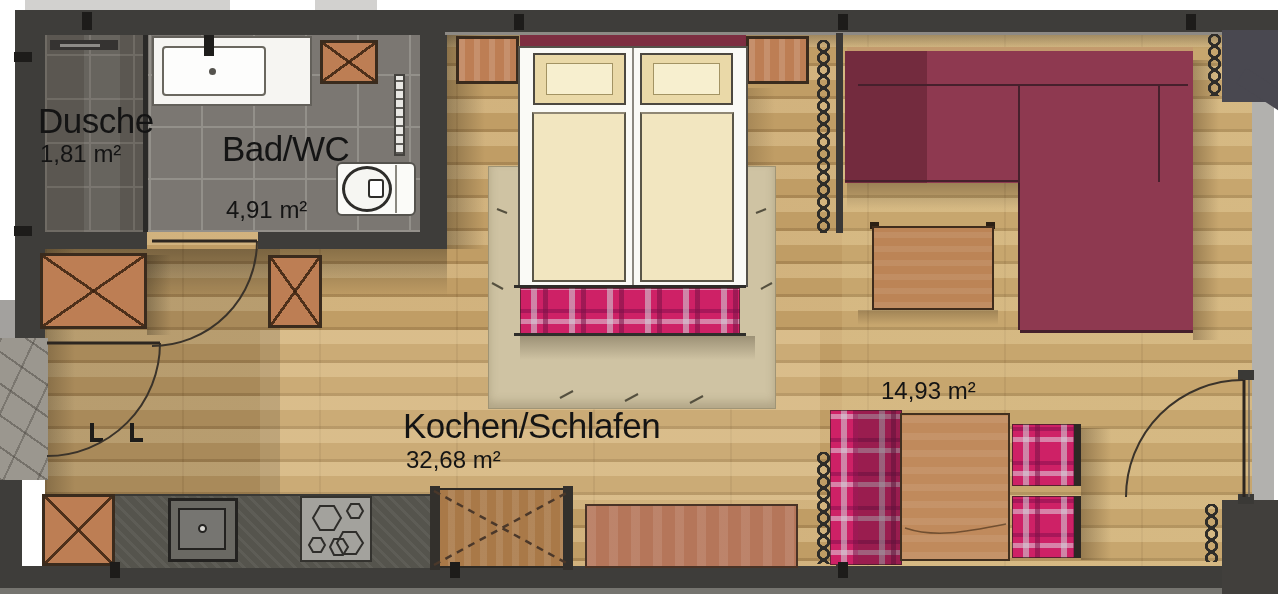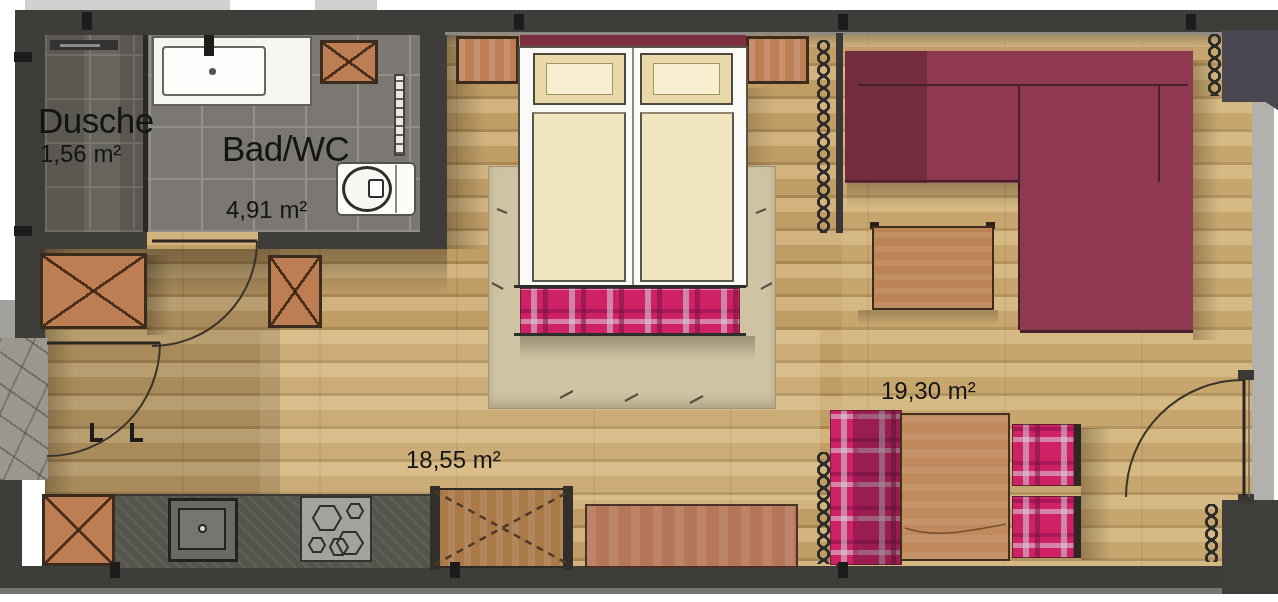--- a/index.html
+++ b/index.html
@@ -238,22 +238,23 @@
       <rect x="1186" y="14" width="10" height="16"></rect>
       <rect x="14" y="52" width="18" height="10"></rect>
       <rect x="14" y="226" width="18" height="10"></rect>
       <rect x="110" y="562" width="10" height="16"></rect>
       <rect x="450" y="562" width="10" height="16"></rect>
       <rect x="838" y="562" width="10" height="16"></rect>
     </g>
   </svg>
 
   <div class="room-name" style="left:38px;top:103px;">Dusche</div>
-  <div class="room-area" style="left:40px;top:141px;">1,56 m²</div>
+  <div class="room-area" style="left:40px;top:141px;">1,81 m²</div>
 
   <div class="room-name" style="left:222px;top:131px;">Bad/WC</div>
   <div class="room-area" style="left:226px;top:170px;margin-top:27px;">4,91 m²</div>
 
-  <div class="room-area" style="left:406px;top:447px;">18,55 m²</div>
-
-  <div class="room-area" style="left:881px;top:378px;">19,30 m²</div>
+  <div class="room-name" style="left:403px;top:408px;">Kochen/Schlafen</div>
+  <div class="room-area" style="left:406px;top:447px;">32,68 m²</div>
+
+  <div class="room-area" style="left:881px;top:378px;">14,93 m²</div>
 
 </div>
 
 </body></html>

